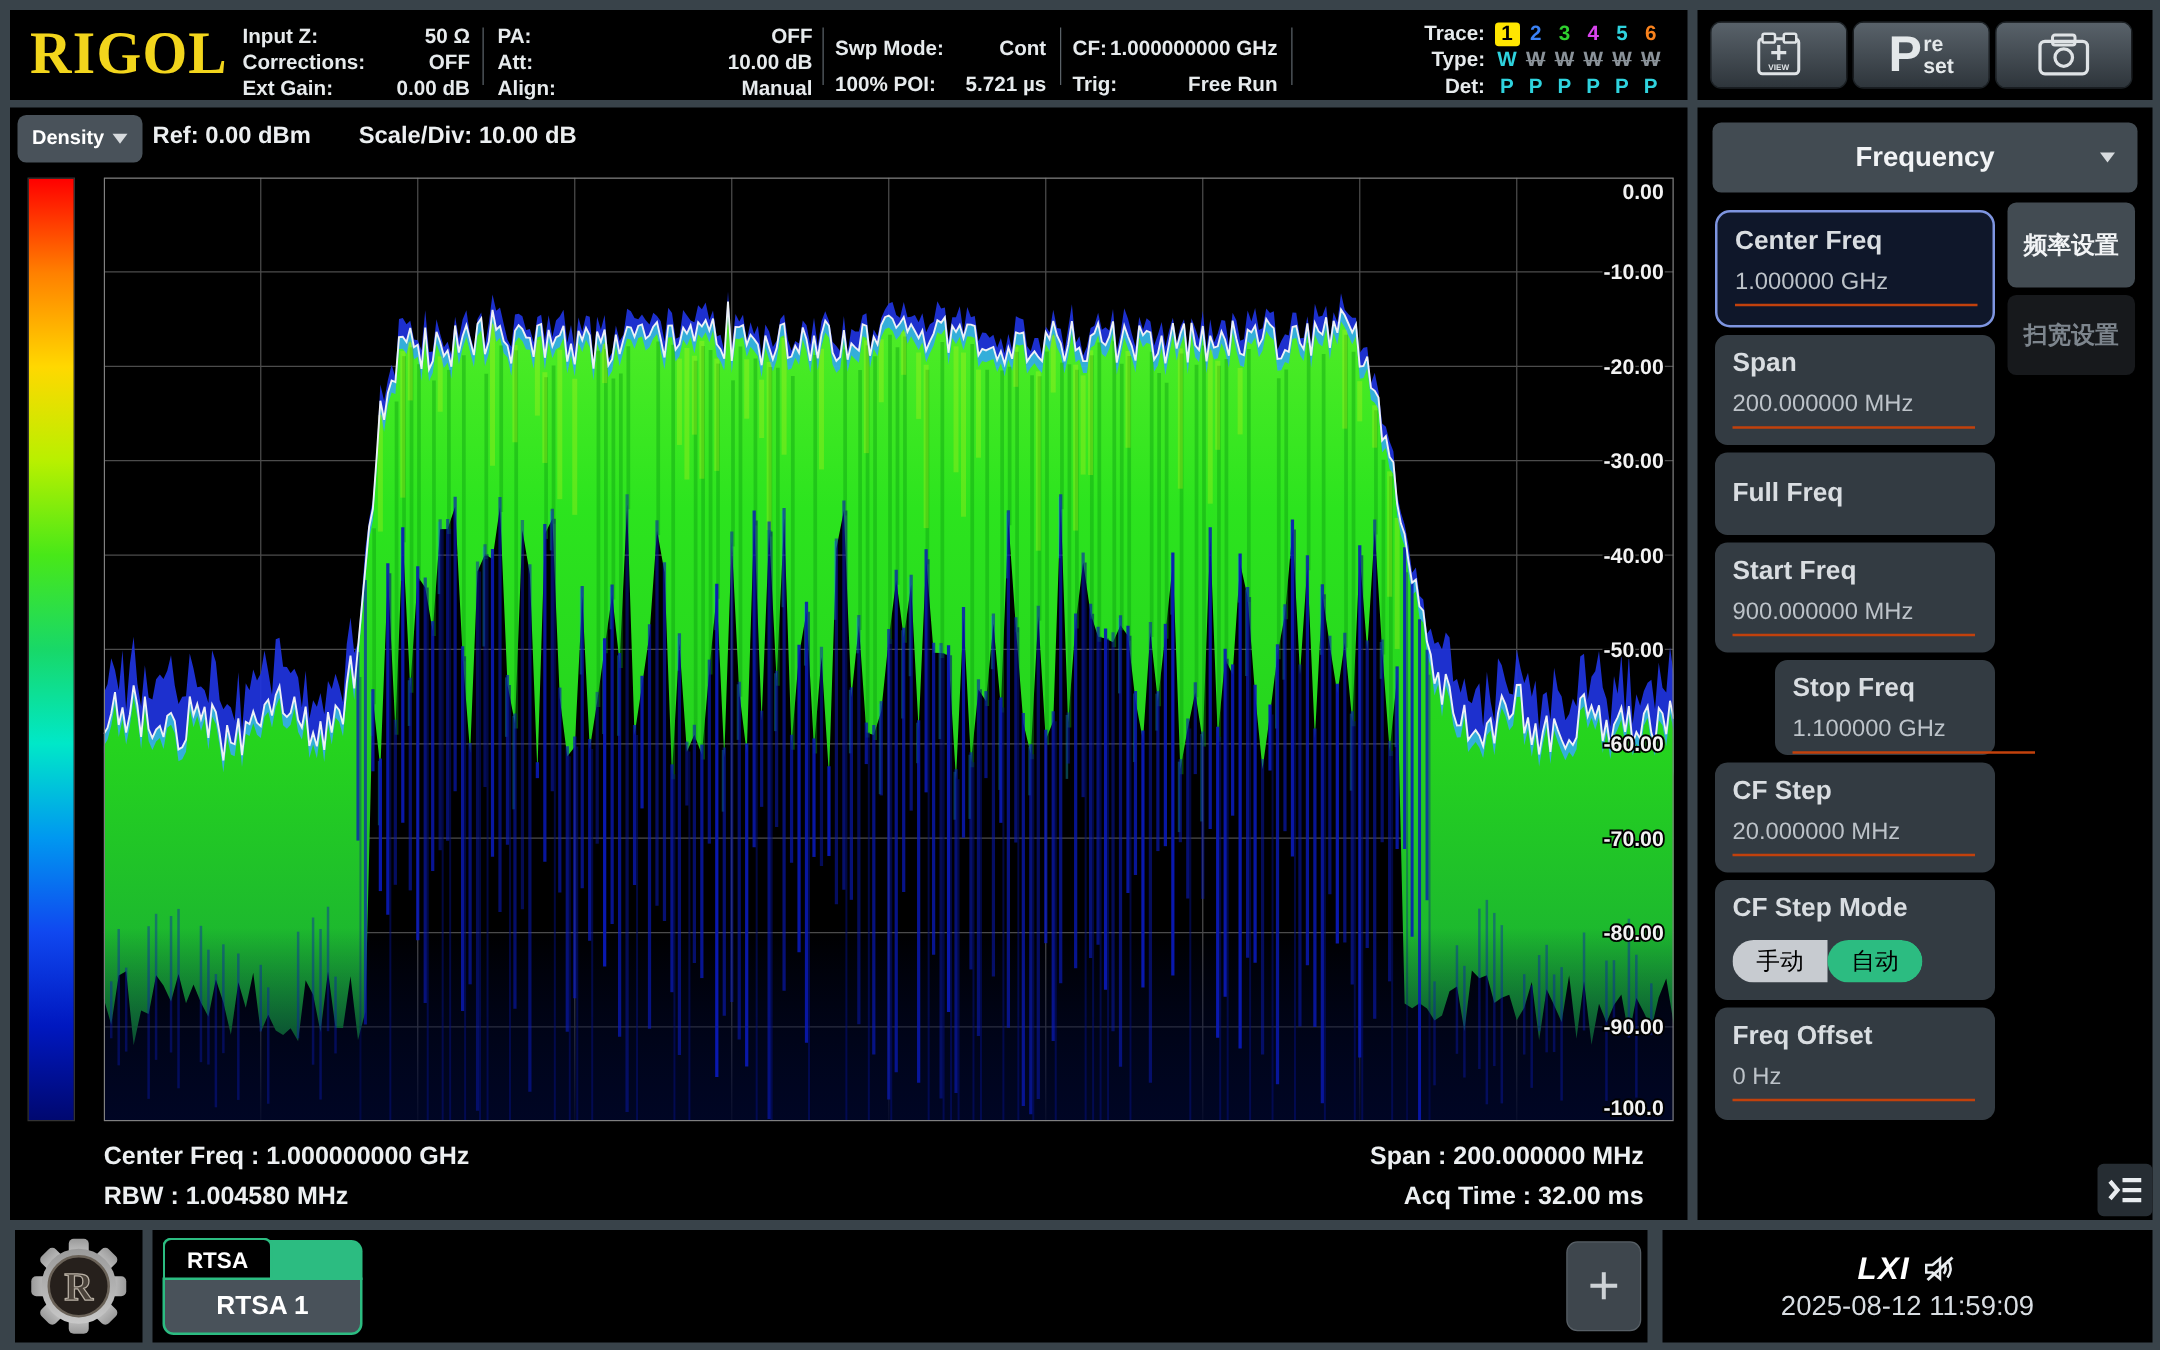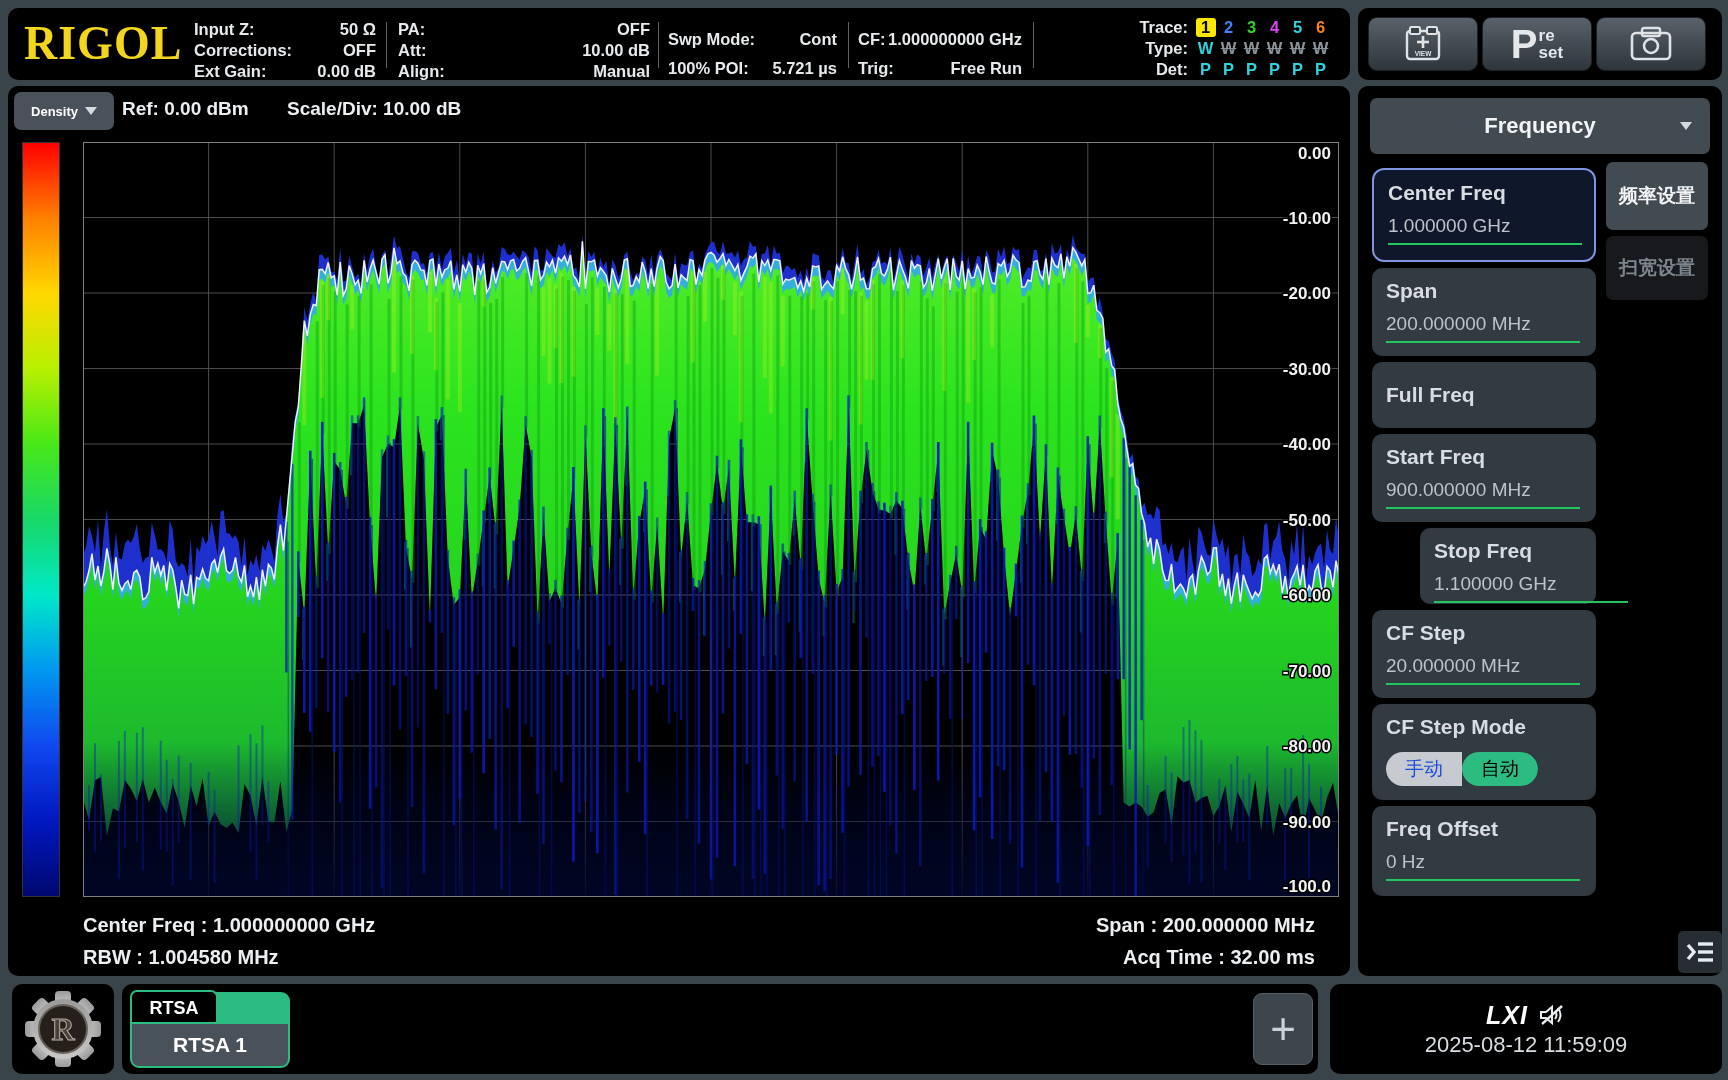--- a/index.html
+++ b/index.html
@@ -1,19 +1,19 @@
 <!DOCTYPE html>
 <html><head>
 <meta charset="utf-8">
 <style>
   html,body{margin:0;padding:0;background:#39434a;}
   *{box-sizing:border-box;}
   body{font-family:"Liberation Sans","DejaVu Sans",sans-serif;-webkit-font-smoothing:antialiased;}
   #screen{position:relative;width:1728px;height:1080px;background:#39434a;overflow:hidden;}
-  .panel{position:absolute;background:#000;border-radius:10px;}
+  .panel{position:absolute;background:#000;border-radius:0;}
 
   
   #topbar{left:8px;top:8px;width:1342px;height:72px;}
   #logo{position:absolute;left:16px;top:8px;font-family:"Liberation Serif","DejaVu Serif",serif;
         font-weight:700;font-size:46px;color:#f2d51c;letter-spacing:1px;transform:scaleY(1.05);}
   .tb-group{position:absolute;top:11px;}
   .tb-row{display:flex;justify-content:space-between;line-height:21px;font-size:16.5px;font-weight:bold;color:#e6eaec;}
   .tb-group.two{top:17px;}
   .tb-group.two .tb-row{line-height:29px;}
   .tb-div{position:absolute;top:14px;height:46px;width:1px;background:#5a6268;}
@@ -29,43 +29,43 @@
   .hw-btn{position:absolute;top:9px;width:110px;height:54px;border-radius:9px;
           background:linear-gradient(#59626a,#2e353b);border:1px solid #1c2125;
           display:flex;align-items:center;justify-content:center;color:#e4e8ea;cursor:pointer;}
   .preset-wrap{display:flex;align-items:center;}
   .preset-p{font-size:40px;font-weight:bold;line-height:36px;}
   .preset-col{display:flex;flex-direction:column;font-size:17px;font-weight:bold;line-height:17px;margin-left:1px;}
 
   
   #chartpanel{left:8px;top:86px;width:1342px;height:890px;}
   #density-dd{position:absolute;left:6px;top:6px;width:100px;height:38px;background:#49525a;border-radius:7px;
-              display:flex;align-items:center;justify-content:center;gap:7px;color:#fff;font-size:13px;font-weight:bold;cursor:pointer;}
+              display:flex;align-items:center;justify-content:center;gap:7px;color:#fff;font-size:16px;font-weight:bold;cursor:pointer;}
   .caret{width:0;height:0;border-left:6px solid transparent;border-right:6px solid transparent;border-top:8px solid #d7dbde;}
   #hdr-ref{position:absolute;left:114px;top:12px;font-size:19px;font-weight:bold;color:#eceff1;}
   #hdr-scale{position:absolute;left:279px;top:12px;font-size:19px;font-weight:bold;color:#eceff1;}
   #colorbar{position:absolute;left:14px;top:56px;width:38px;height:755px;border:1px solid #333;}
   #plot{position:absolute;left:75px;top:56px;}
   .foot{position:absolute;font-size:20px;font-weight:bold;color:#eceff1;}
 
   
   #rightpanel{left:1358px;top:86px;width:364px;height:890px;}
   #rp-header{position:absolute;left:12px;top:12px;width:340px;height:56px;background:#424b52;border-radius:7px;
              display:flex;align-items:center;justify-content:center;color:#f2f4f6;font-size:22px;font-weight:bold;cursor:pointer;}
   #rp-header .caret{position:absolute;right:18px;}
   #rp-btns{position:absolute;left:14px;top:82px;width:224px;}
   .rp-btn{position:relative;background:#333b42;border-radius:10px;margin-bottom:6px;padding:10px 14px;cursor:pointer;}
   .rp-btn.selected{background:#0f172a;border:2px solid #7e95e0;border-radius:12px;}
   .rp-label{font-size:21px;font-weight:bold;color:#d9dde1;line-height:26px;}
   .rp-value{display:inline-block;font-size:19px;color:#bdc3c9;margin-top:9px;padding-bottom:6px;
-            border-bottom:2px solid #22c55e;min-width:194px;}
+            border-bottom:2px solid #c2410c;min-width:194px;}
   .rp-btn.center-flex{display:flex;align-items:center;}
   .toggle{display:flex;width:152px;height:34px;border-radius:17px;overflow:hidden;margin-top:12px;font-size:19px;}
   .tg-seg{flex:1;display:flex;align-items:center;justify-content:center;}
-  .tg-off{background:#c7cbd0;color:#1d4ed8;}
+  .tg-off{background:#c7cbd0;color:#000000;}
   .tg-on{background:#2cbc81;color:#000000;border-radius:17px;}
   .rp-tab{position:absolute;left:248px;width:102px;border-radius:7px;display:flex;align-items:center;justify-content:center;
           font-size:19px;font-weight:bold;cursor:pointer;}
   .rp-tab.active{background:#424b52;color:#f2f4f6;}
   .rp-tab.inactive{background:#17191c;color:#7d858d;}
   #rp-menu{position:absolute;left:320px;top:845px;width:44px;height:42px;background:#262d33;border-radius:5px;
            display:flex;align-items:center;justify-content:center;cursor:pointer;}
 
   
   #gearbox{left:12px;top:984px;width:102px;height:90px;display:flex;align-items:center;justify-content:center;}

